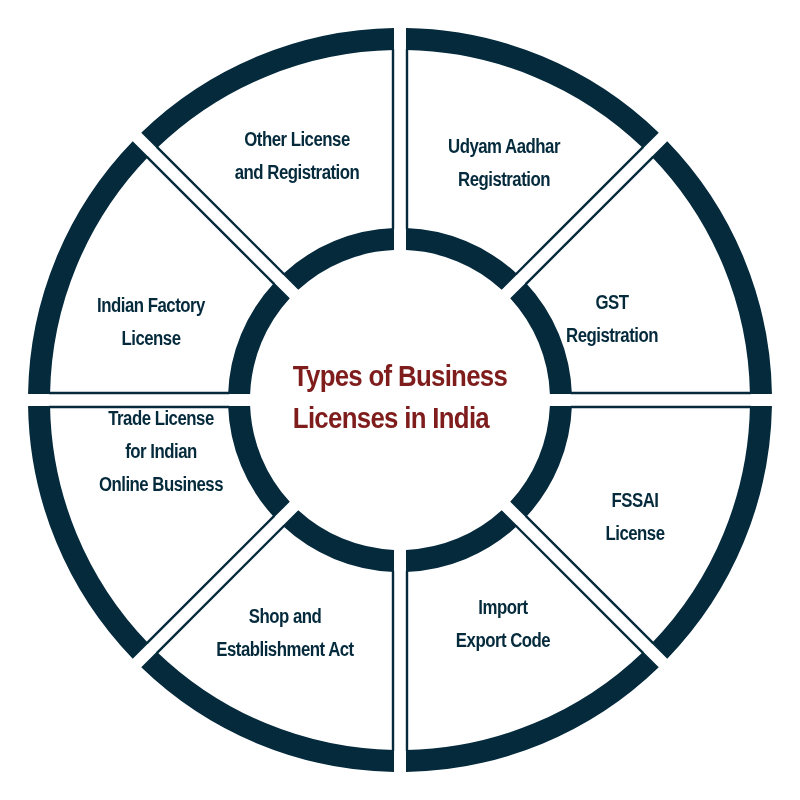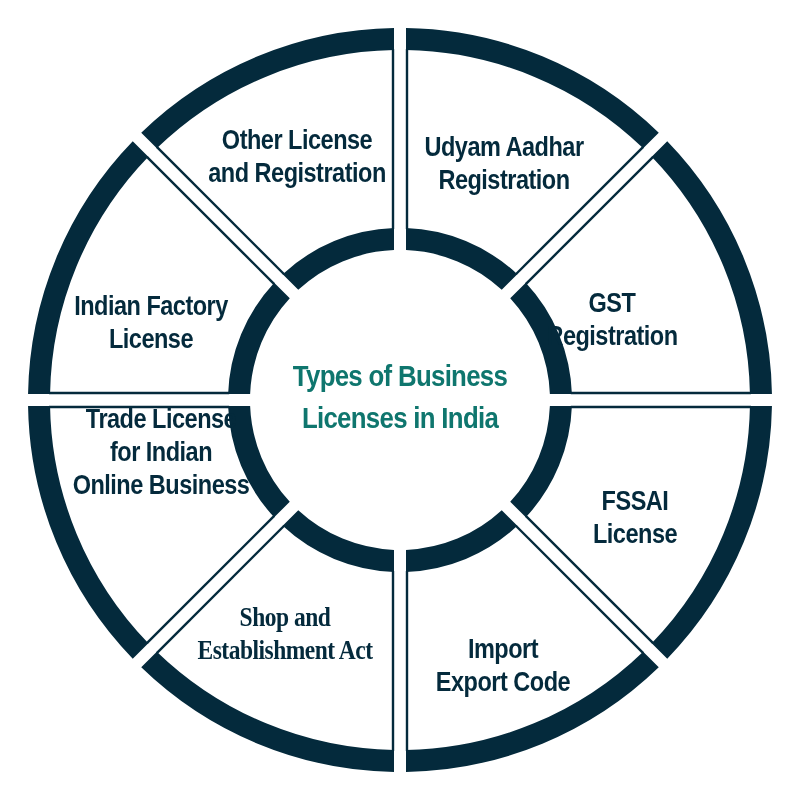--- a/index.html
+++ b/index.html
@@ -1,23 +1,23 @@
 <!DOCTYPE html>
 <html><head>
 <meta charset="utf-8">
 <style>
   html, body { margin:0; padding:0; background:#ffffff; }
   body { width:800px; height:800px; overflow:hidden; position:relative; }
   #wheel { position:absolute; left:0; top:0; width:800px; height:800px; }
   .lbl { position:absolute; transform:translate(-50%,-50%); text-align:center; color:#042a3c;
-         font-family:"Liberation Sans", sans-serif; font-weight:bold; font-size:28px; line-height:33px;
+         font-family:"Liberation Sans", sans-serif; font-weight:bold; font-size:20px; line-height:33px;
          letter-spacing:-0.6px; white-space:nowrap; transform-origin:center; }
   .lbl span { display:block; transform:scaleX(0.84); }
   .center-title { position:absolute; left:400px; top:397px; transform:translate(-50%,-50%);
-         text-align:center; color:#0f766e; font-family:"Liberation Sans", sans-serif; font-weight:bold;
+         text-align:left; color:#7f1d1d; font-family:"Liberation Sans", sans-serif; font-weight:bold;
          font-size:30px; line-height:42px; white-space:nowrap; letter-spacing:-0.8px; }
   .center-title span { display:block; transform:scaleX(0.86); }
 </style>
 </head>
 <body>
 
 <svg id="wheel" viewBox="0 0 800 800">
     <g>
       <path d="M406,28.04839024410711 A372,372 0 0 1 658.7668648445249,132.74785378123647 L643.2083645644254,148.306354061336 A350,350 0 0 0 406,50.05143235040953 Z" fill="#042a3c"></path>
       <path d="M406,228.10468301899556 A172,172 0 0 1 517.30570360436,274.20901502140134 L501.7384897088149,289.77622891694654 A150,150 0 0 0 406,250.12004803843845 Z" fill="#042a3c"></path>
@@ -78,25 +78,25 @@
   <span>Registration</span>
 </div>
 <div class="lbl" id="lbl1" style="left: 612px; top: 319px;">
   <span>GST</span>
   <span>Registration</span>
 </div>
 <div class="lbl" id="lbl2" style="left: 635px; top: 497px; margin-top: 20px;">
   <span>FSSAI</span>
   <span>License</span>
 </div>
-<div class="lbl" id="lbl3" style="left: 503px; top: 665px;">
+<div class="lbl" id="lbl3" style="left: 503px; top: 624px;">
   <span>Import</span>
   <span>Export Code</span>
 </div>
-<div class="lbl" id="lbl4" style="left: 285px; top: 633px; font-family: Liberation Serif, serif;">
+<div class="lbl" id="lbl4" style="left: 285px; top: 633px;">
   <span>Shop and</span>
   <span>Establishment Act</span>
 </div>
 <div class="lbl" id="lbl5" style="left: 161px; top: 451px;">
   <span>Trade License</span>
   <span>for Indian</span>
   <span>Online Business</span>
 </div>
 <div class="lbl" id="lbl6" style="left: 151px; top: 322px;">
   <span>Indian Factory</span>

